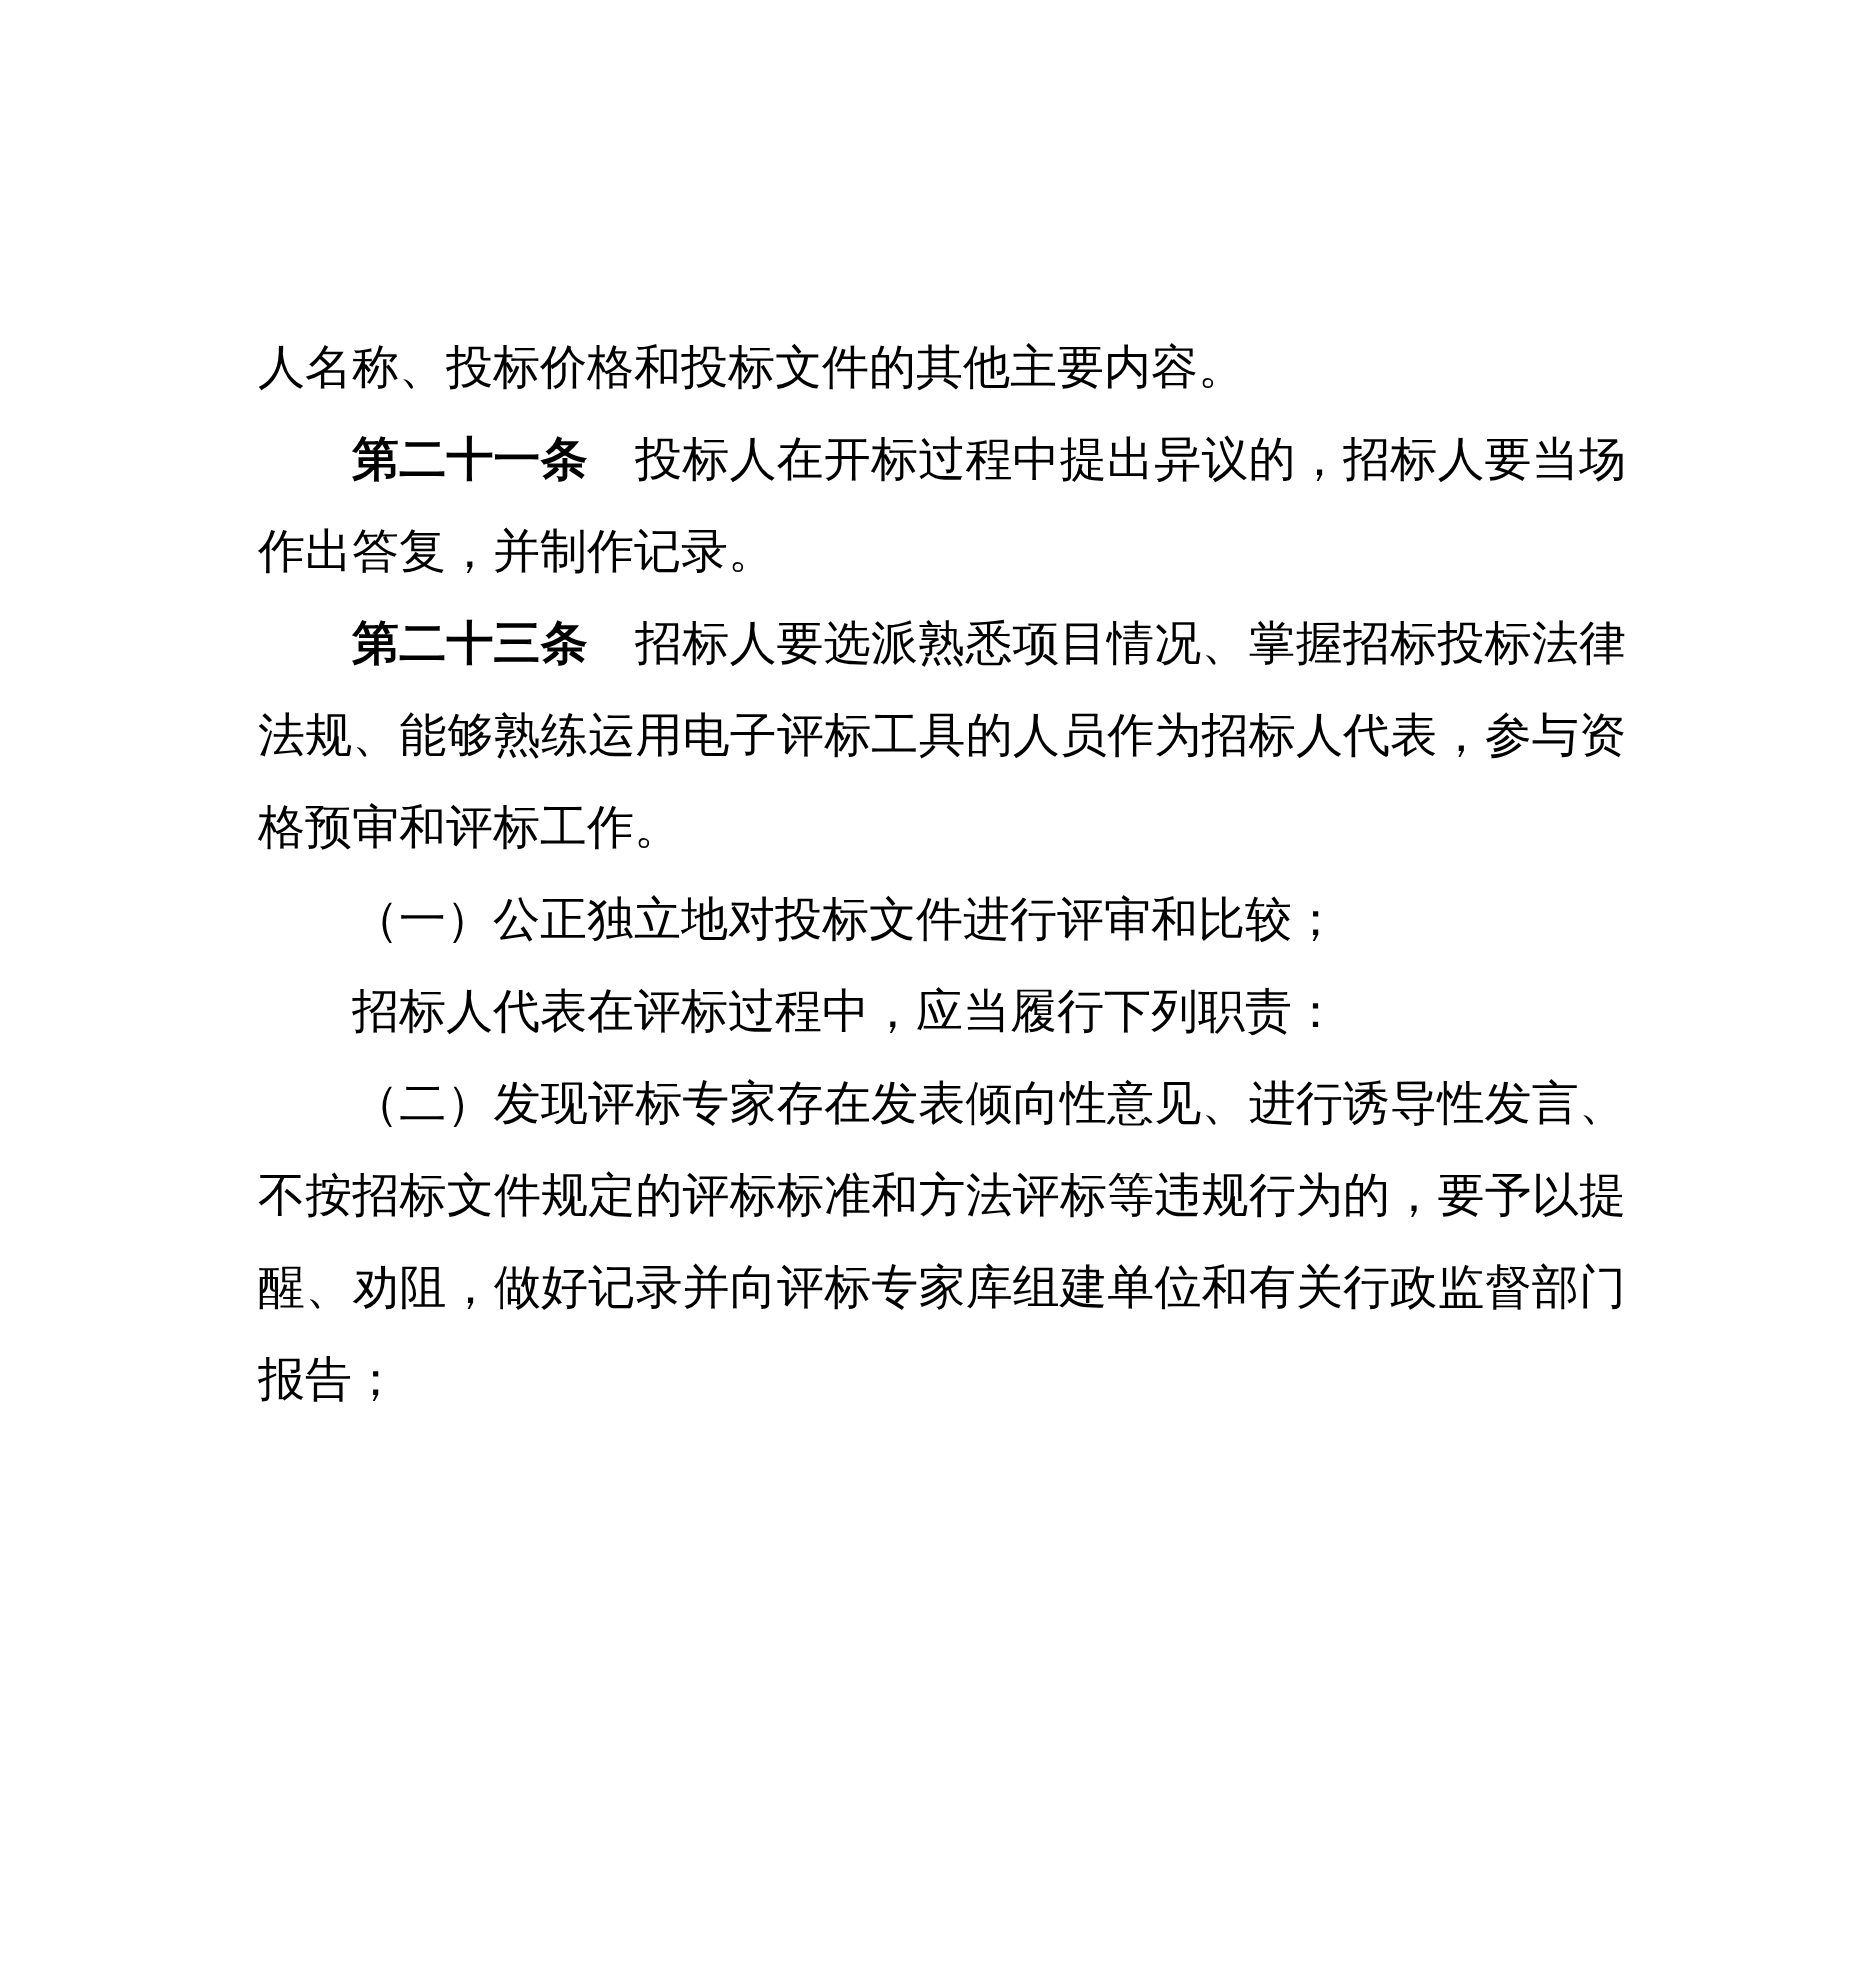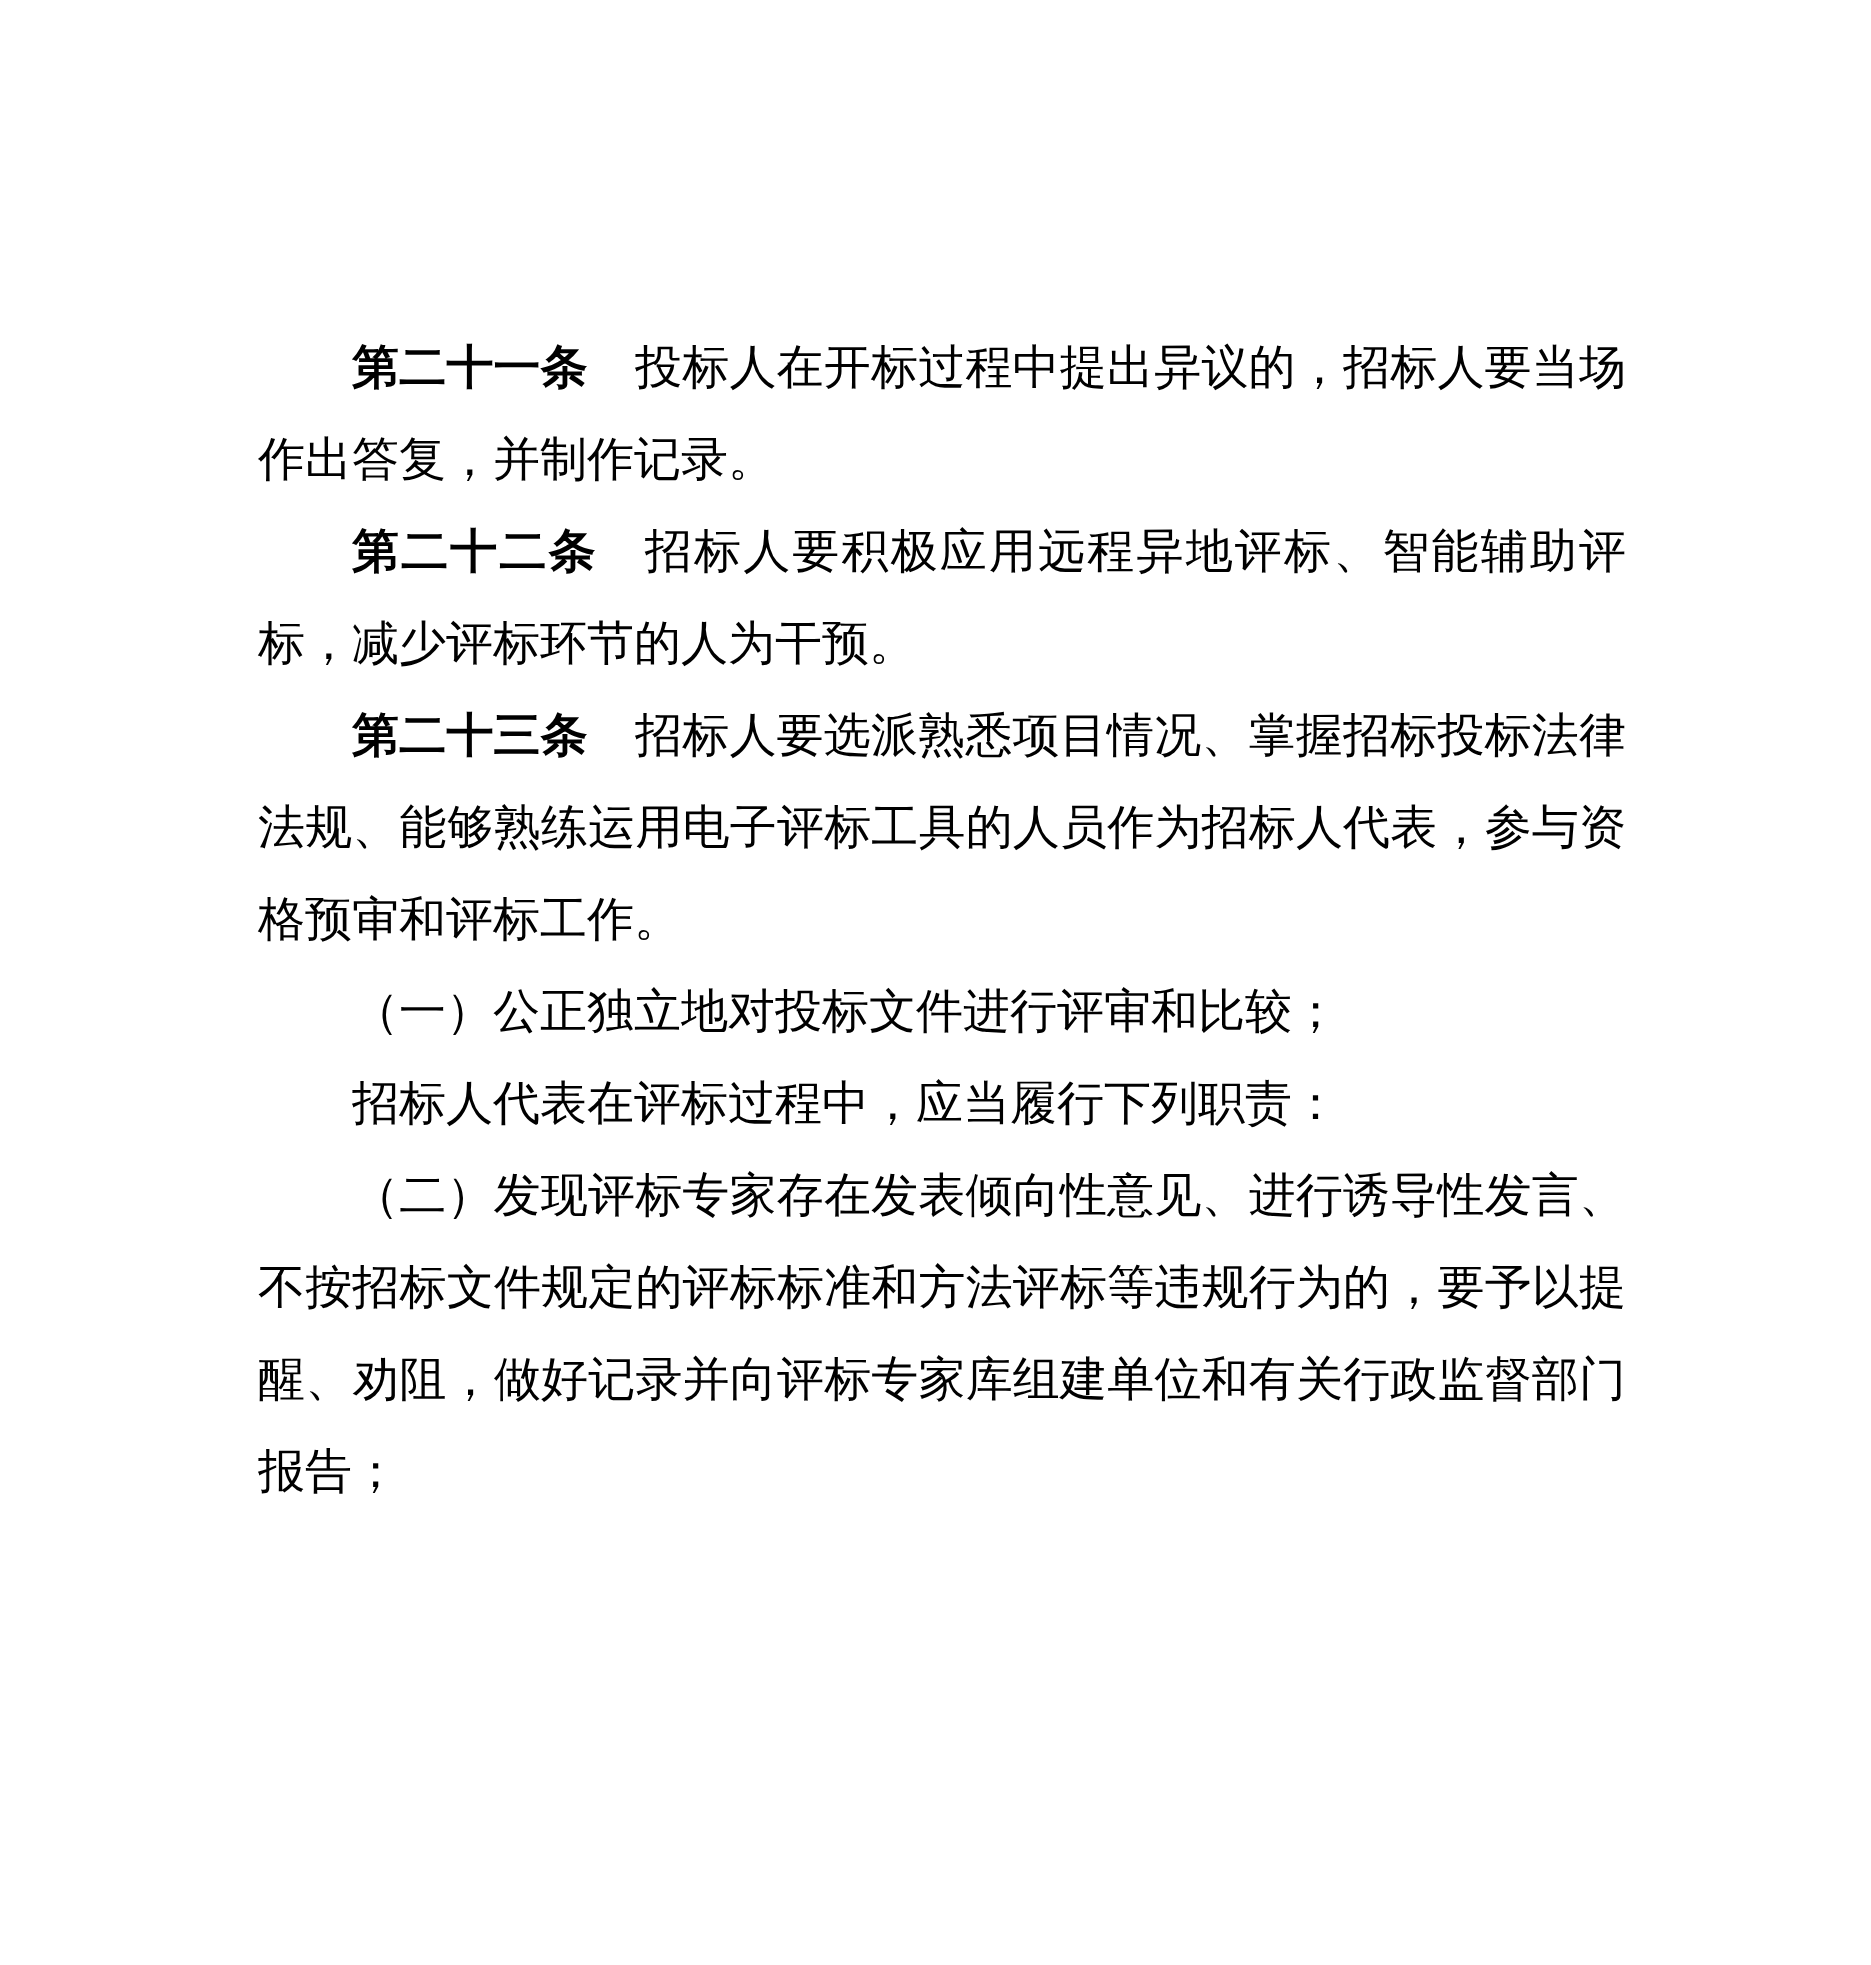--- a/index.html
+++ b/index.html
@@ -43,22 +43,22 @@
     font-weight: 900;
     font-family: Liberation Serif, serif;
     margin-right: 1em;
   }
 </style>
 </head>
 <body>
 
 <div class="doc-page">
   <div class="doc-body">
+      <p class="para no-indent">人名称、投标价格和投标文件的其他主要内容。</p>
       <p class="para"><span class="article-label">第二十一条</span>投标人在开标过程中提出异议的，招标人要当场作出答复，并制作记录。</p>
-      <p class="para"><span class="article-label">第二十二条</span>招标人要积极应用远程异地评标、智能辅助评标，减少评标环节的人为干预。</p>
       <p class="para"><span class="article-label">第二十三条</span>招标人要选派熟悉项目情况、掌握招标投标法律法规、能够熟练运用电子评标工具的人员作为招标人代表，参与资格预审和评标工作。</p>
       <p class="para">（一）公正独立地对投标文件进行评审和比较；</p>
       <p class="para">招标人代表在评标过程中，应当履行下列职责：</p>
       <p class="para">（二）发现评标专家存在发表倾向性意见、进行诱导性发言、不按招标文件规定的评标标准和方法评标等违规行为的，要予以提醒、劝阻，做好记录并向评标专家库组建单位和有关行政监督部门报告；</p>
     </div>
 
 </div>
 
 
 </body></html>

